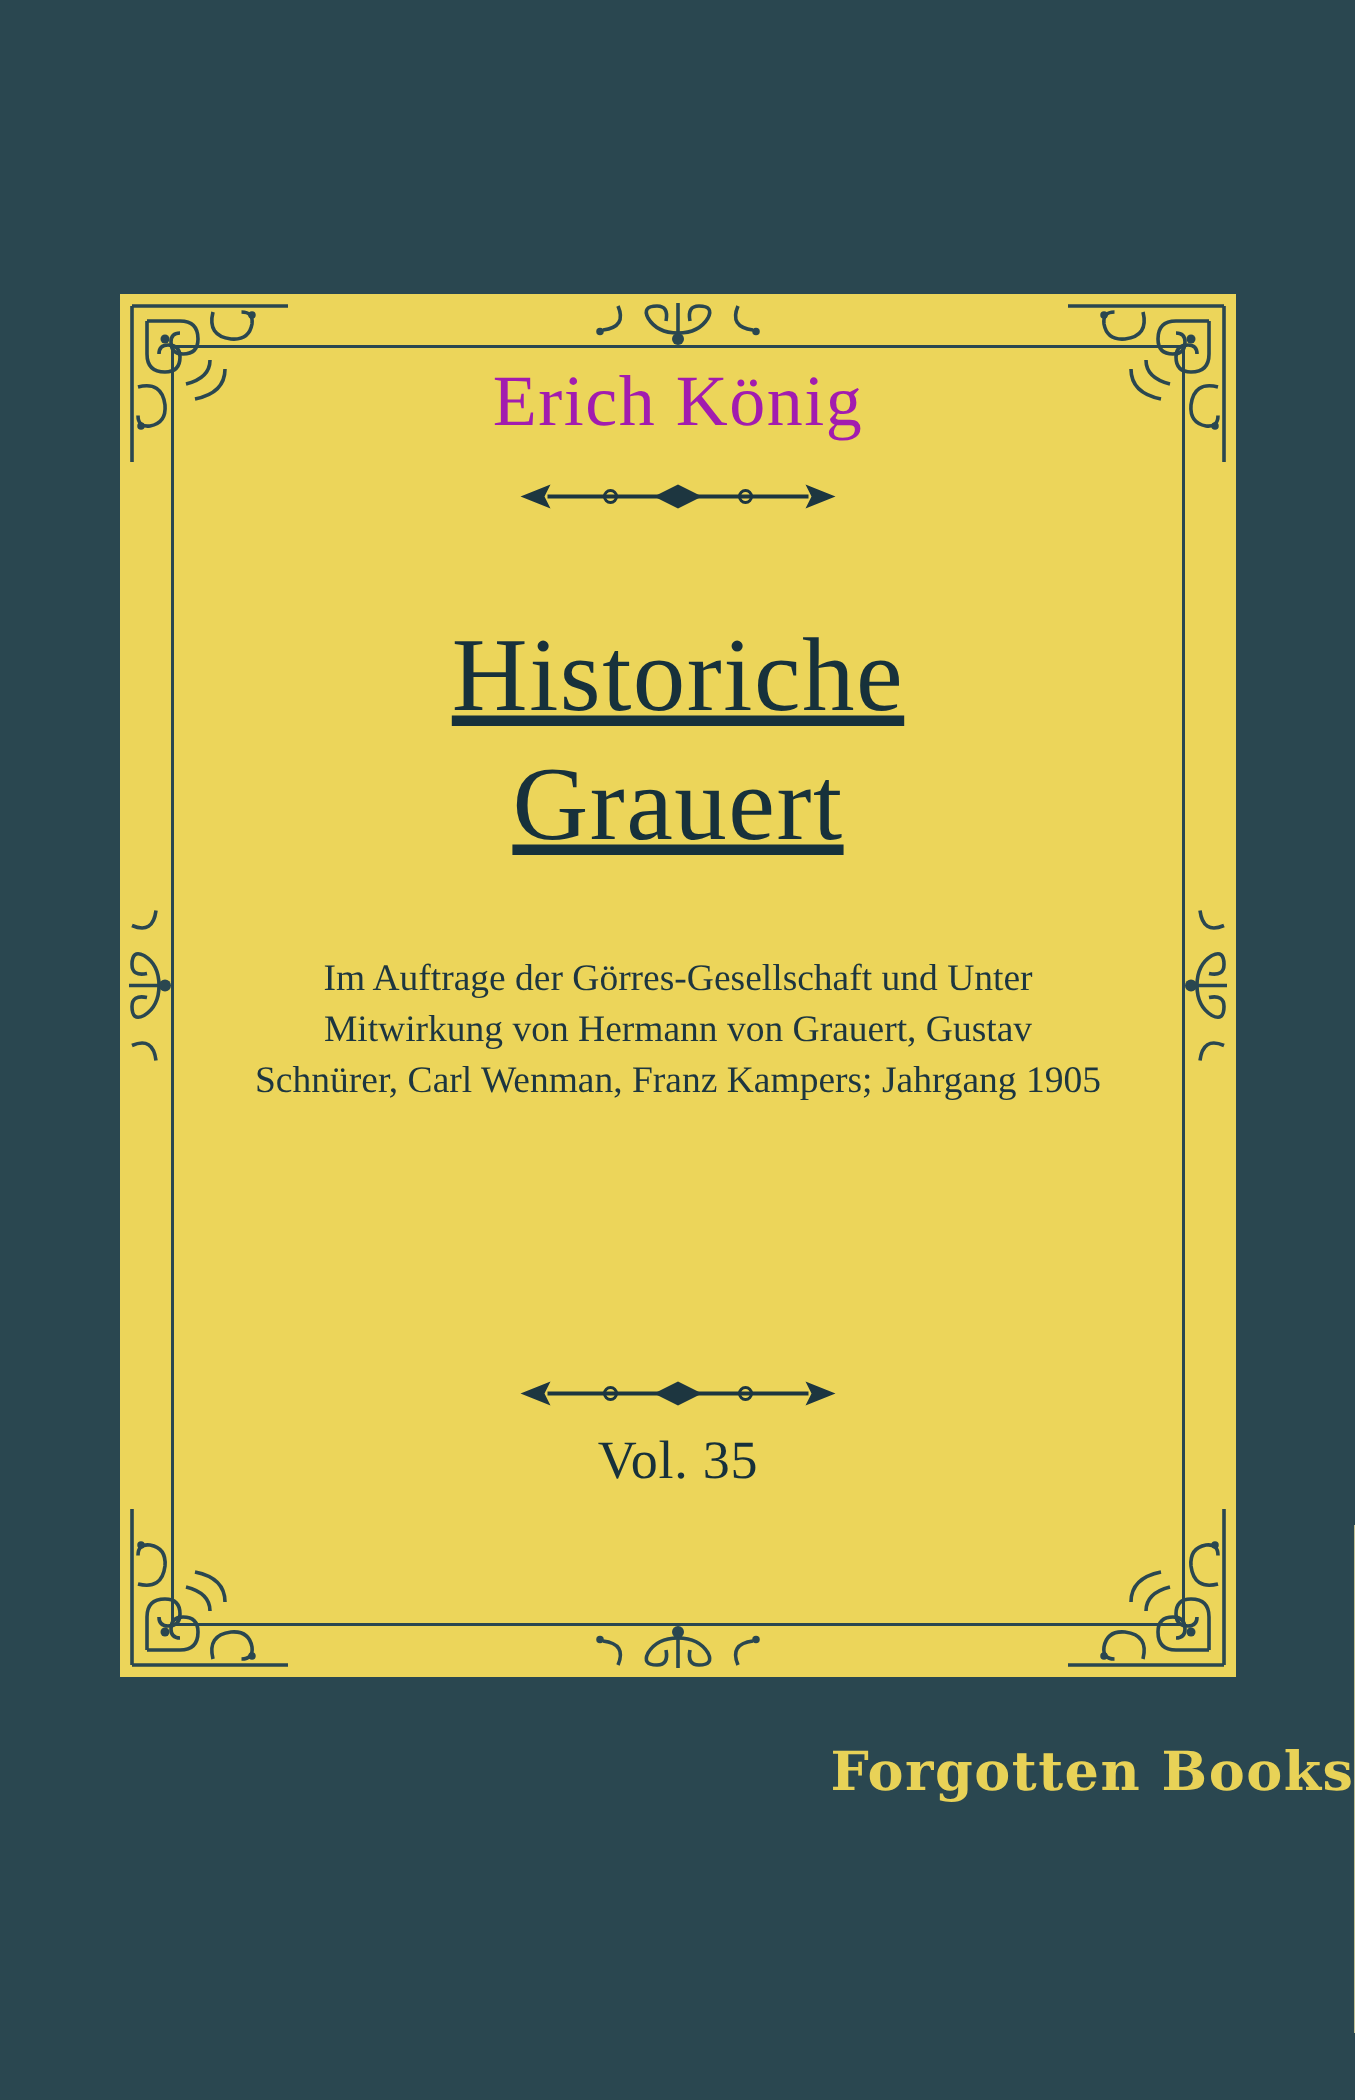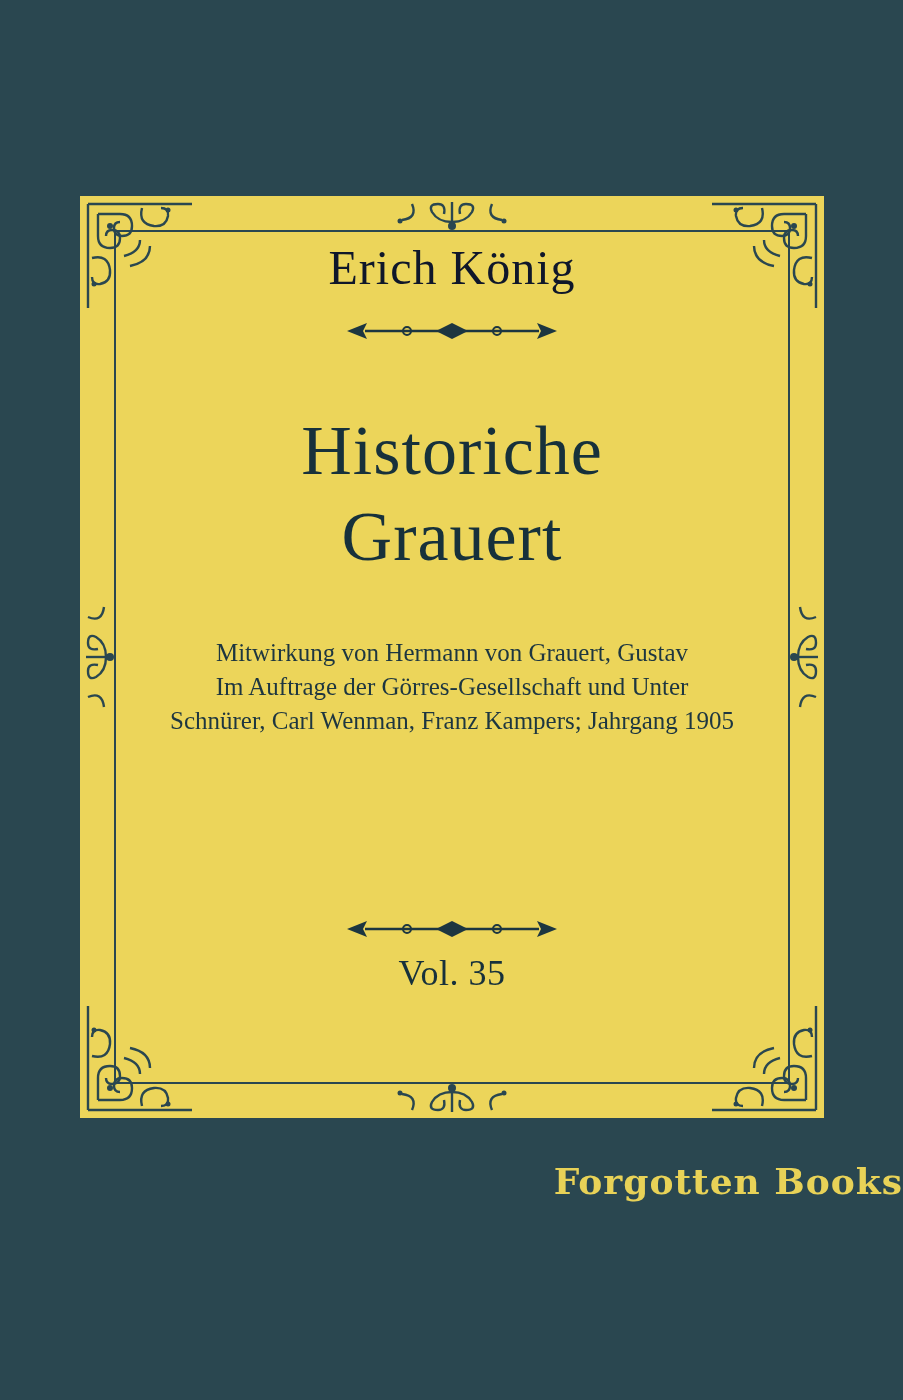--- a/index.html
+++ b/index.html
@@ -67,21 +67,21 @@
     bottom: 0;
     text-align: center;
   }
   .author {
     position: absolute;
     top: 44px;
     left: 0;
     right: 0;
     font-family: "Liberation Serif", serif;
     font-size: 48px;
-    color: #0f172a;
+    color: #a21caf;
     letter-spacing: 1px;
     white-space: nowrap;
   }
   .rule {
     position: absolute;
     top: 122px;
     left: 50%;
     transform: translateX(-50%);
     width: 230px;
     height: 26px;
@@ -89,20 +89,21 @@
   .title {
     position: absolute;
     top: 212px;
     left: 0;
     right: 0;
     color: #17313b;
     font-family: "Liberation Serif", serif;
     font-size: 70px;
     line-height: 86px;
     letter-spacing: 1px;
+    text-decoration: underline;
   }
   .title .line {
     display: block;
   }
   .subtitle {
     position: absolute;
     top: 440px;
     left: 44px;
     right: 44px;
     color: #1d3640;
@@ -286,22 +287,22 @@
           <circle cx="160" cy="13" r="4"></circle>
         </g>
       </svg>
 
       <div class="title">
         <span class="line">Historiche</span>
         <span class="line">Grauert</span>
       </div>
 
       <div class="subtitle">
+        <div>Im Auftrage der Görres-Gesellschaft und Unter</div>
         <div>Mitwirkung von Hermann von Grauert, Gustav</div>
-        <div>Im Auftrage der Görres-Gesellschaft und Unter</div>
         <div>Schnürer, Carl Wenman, Franz Kampers; Jahrgang 1905</div>
       </div>
 
       <svg class="rule2" viewBox="0 0 230 26">
         <g stroke="#1d3640" stroke-width="2.6" fill="none">
           <path d="M28 13 L202 13"></path>
         </g>
         <g fill="#1d3640">
           <path d="M10 13 L30 5 L26 13 L30 21 Z"></path>
           <path d="M220 13 L200 5 L204 13 L200 21 Z"></path>

